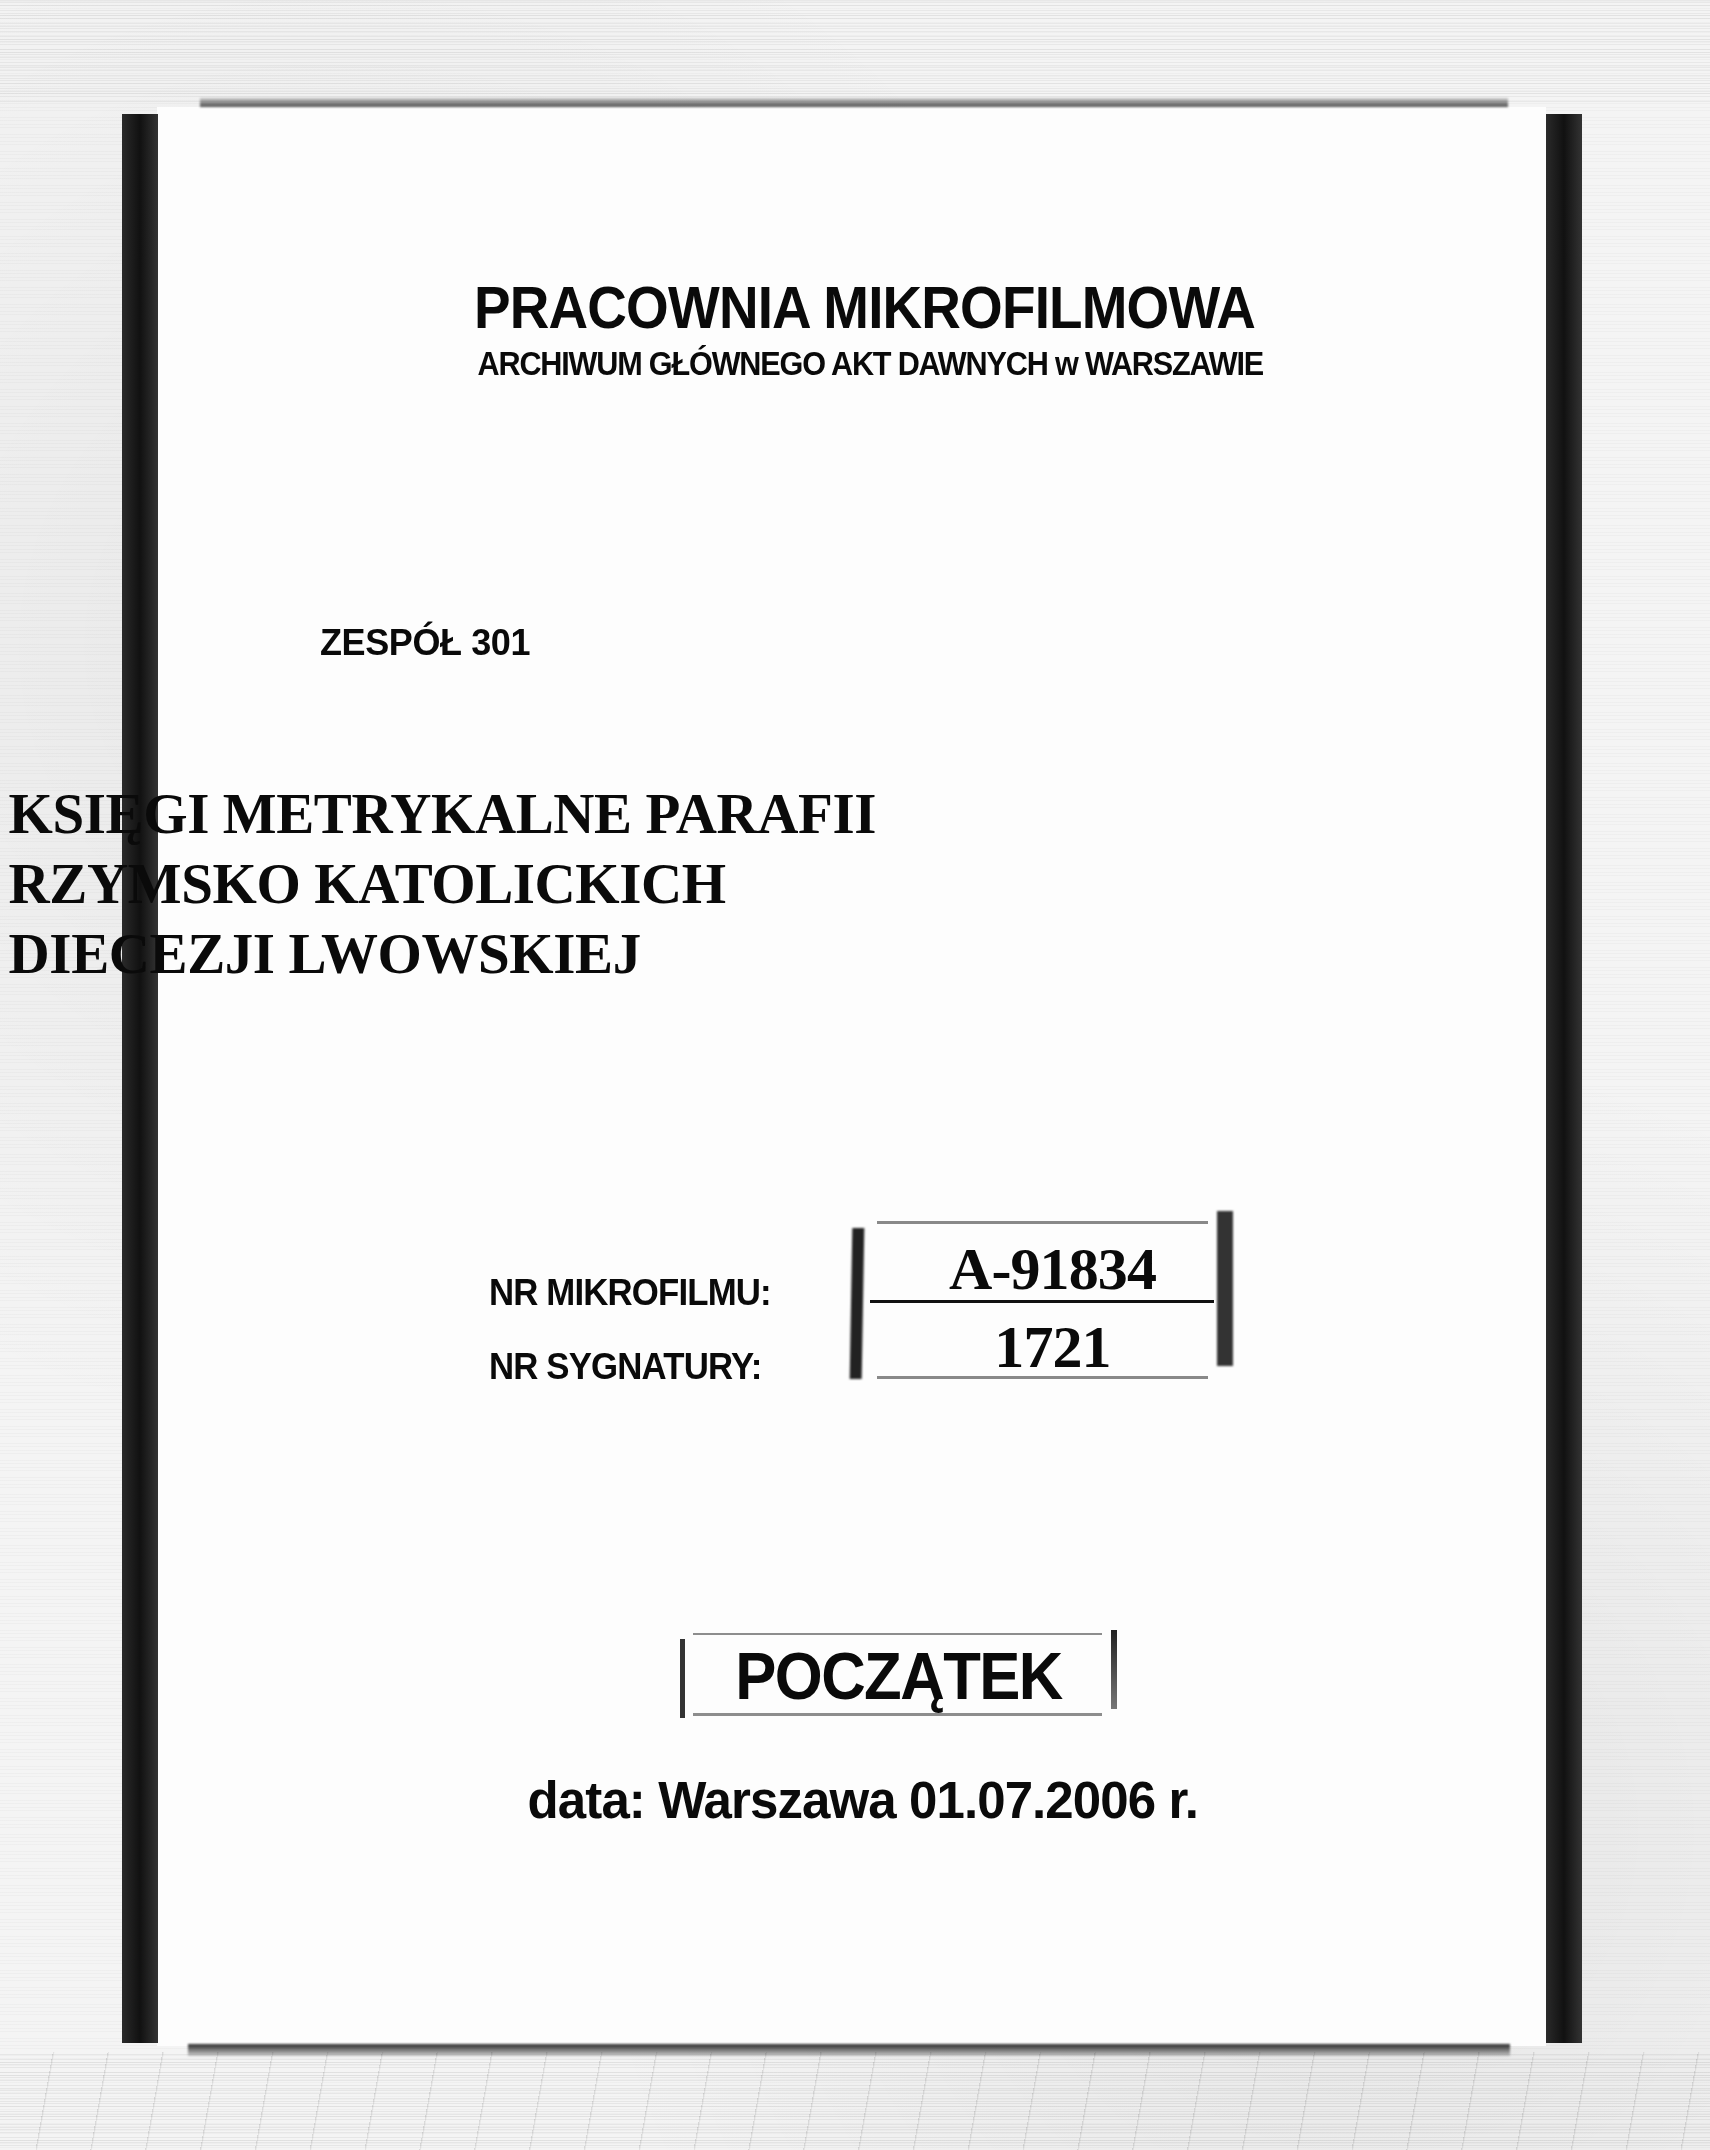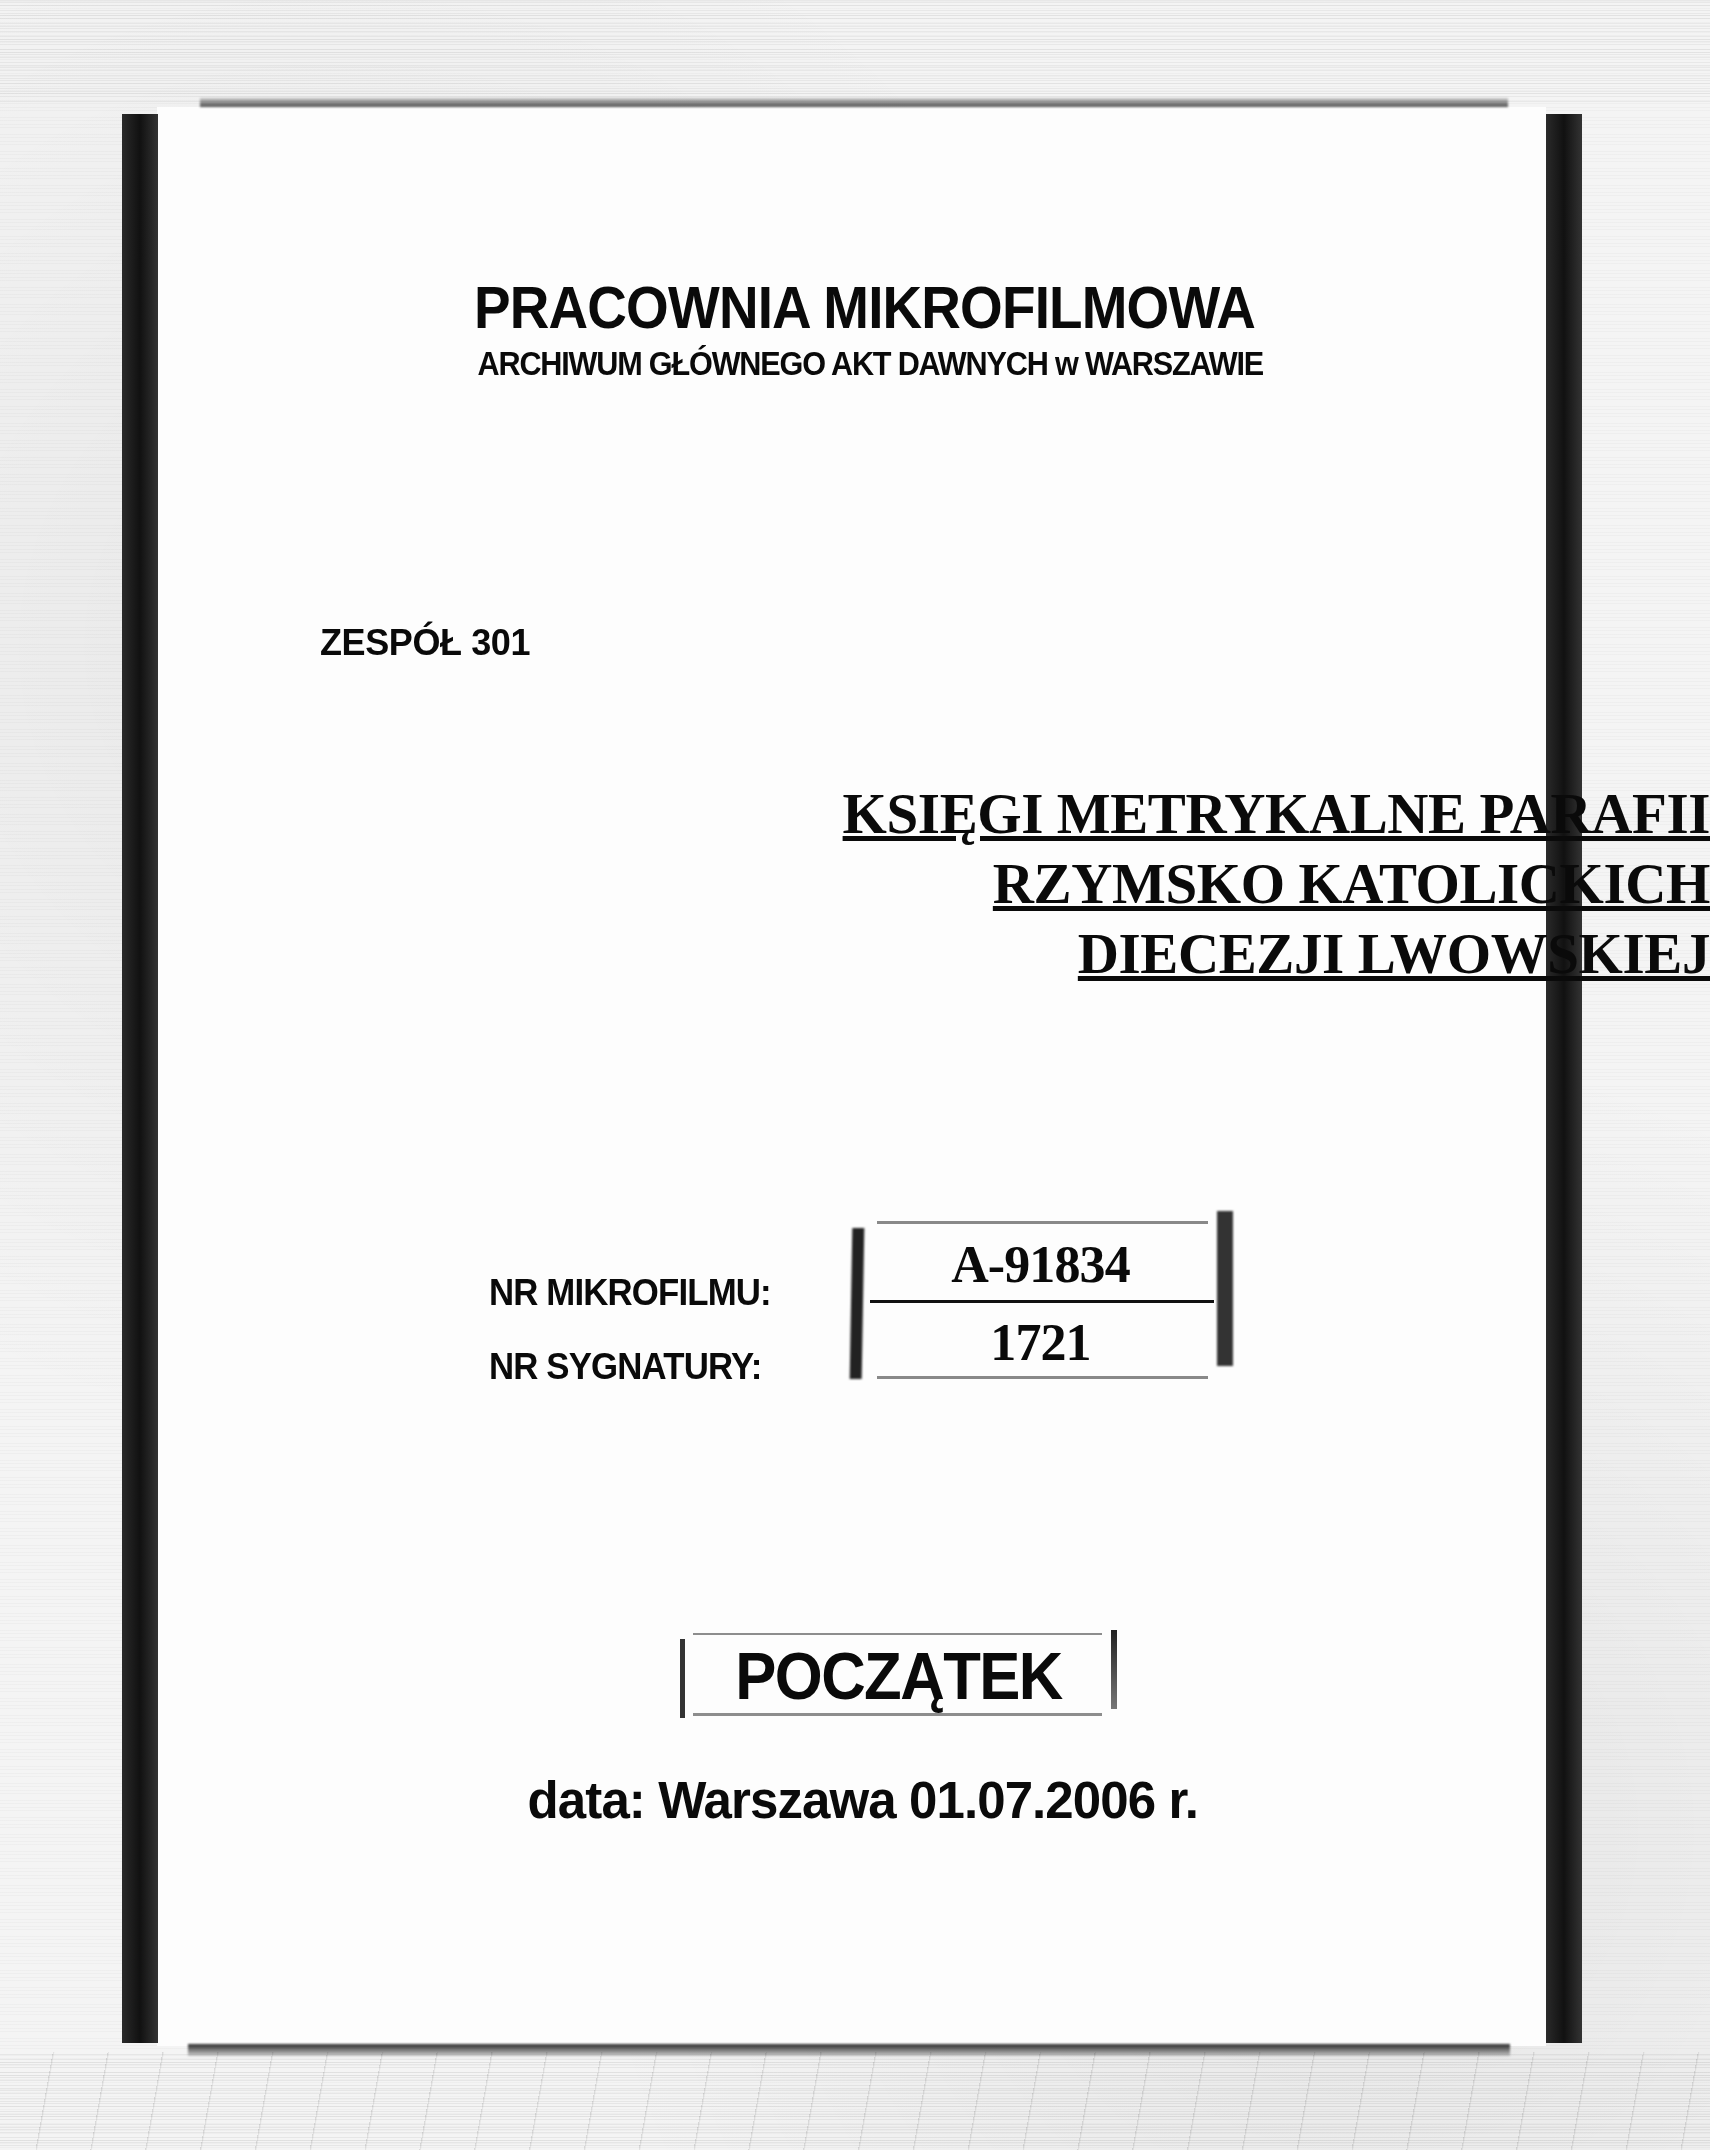--- a/index.html
+++ b/index.html
@@ -102,29 +102,28 @@
       top: 597px;
       font-weight: bold;
       font-size: 36px;
       letter-spacing: -0.4px;
       margin-top: 25px;
     }
     .collection-title {
       position: absolute;
       left: 0; width: 1710px;
       top: 779px;
-      text-align: right;
+      text-align: left;
       font-family: "Liberation Serif", serif;
       font-weight: bold;
       font-size: 57px;
       line-height: 70px;
       letter-spacing: -0.4px;
       padding-left: 8.6px;
       box-sizing: border-box;
-      text-decoration: underline;
     }
     .collection-title div { white-space: nowrap; }
 
     .labels {
       position: absolute;
       left: 489px;
       top: 1256px;
       font-weight: bold;
       font-size: 37px;
       letter-spacing: -0.9px;
@@ -170,25 +169,25 @@
     .num-box .midline {
       position: absolute;
       left: 10.3px;
       width: 344px;
       top: 89px;
       height: 2.6px;
       background: #111;
     }
     .num-value {
       position: absolute;
-      left: 0; width: 361px;
+      left: 12px; width: 361px;
       text-align: center;
       font-family: "Liberation Serif", serif;
       font-weight: bold;
-      font-size: 52px;
+      font-size: 60px;
       letter-spacing: -0.9px;
     }
     .num-value.mikro { top: 24px; }
     .num-value.sygn { top: 102px; }
 
     .start-box {
       position: absolute;
       left: 680px;
       top: 1630px;
       width: 437px;

